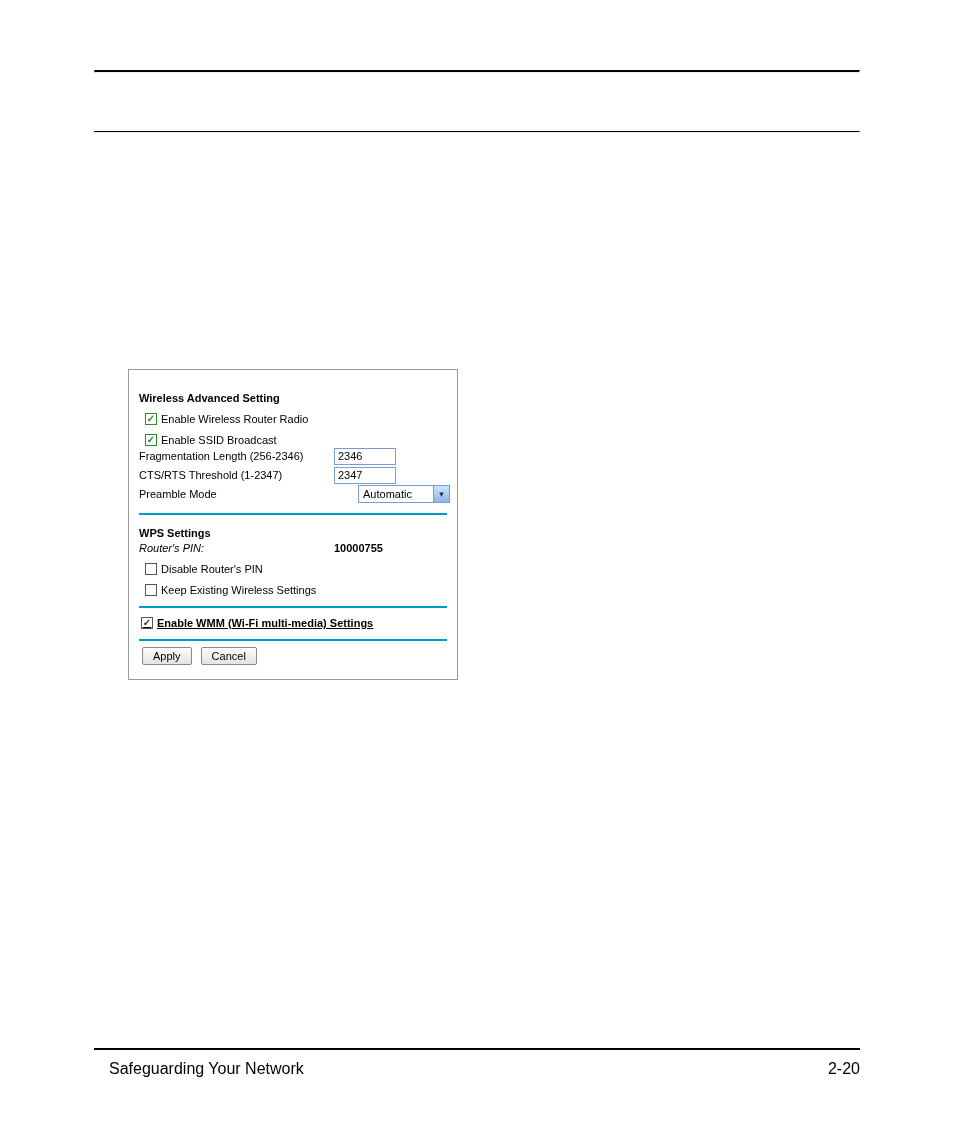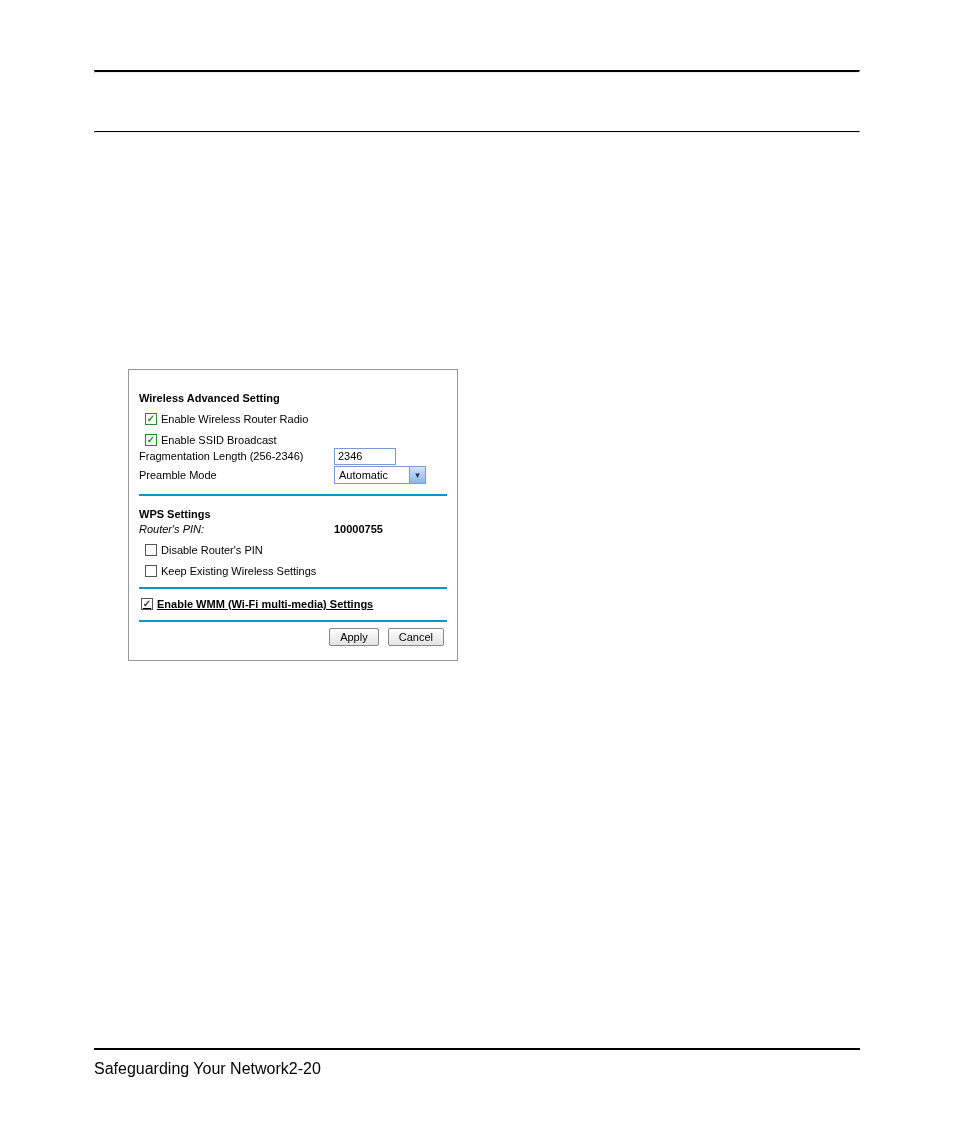--- a/index.html
+++ b/index.html
@@ -85,20 +85,21 @@
   }
   .select {
     display: inline-flex;
     align-items: center;
     border: 1px solid #7a9ccf;
     height: 18px;
     width: 92px;
     font-size: 11px;
     position: relative;
     background: #fff;
+    margin-left: 24px;
   }
   .select .sel-text {
     flex: 1;
     padding: 0 4px;
   }
   .select .sel-btn {
     width: 16px; height: 16px;
     background: linear-gradient(#cfe3ff,#8fb5e8);
     border-left: 1px solid #7a9ccf;
     display: flex; align-items: center; justify-content: center;
@@ -110,37 +111,39 @@
   }
   .btn {
     display: inline-block;
     border: 1px solid #888;
     background: linear-gradient(#fdfdfd,#e3e3e3);
     font-size: 11px;
     padding: 2px 10px;
     border-radius: 2px;
   }
   .btn-row {
-    text-align: right;
+    text-align: left;
   }
   .btn-row .btn { margin: 0 3px; }
   .val-col {
     font-size: 11px;
   }
   .footer {
     position: absolute;
     left: 94px; right: 94px;
     top: 1048px;
   }
   .footer-rule { border-top: 2px solid #000; }
   .footer-text {
     display: flex;
+    justify-content: space-between;
     font-size: 16px;
     padding-top: 10px;
     font-family: Arial, sans-serif;
+    margin-left: 15px;
   }
   .wps-sub {
     display: flex;
     font-size: 11px;
   }
   .wps-sub .lbl { flex: 0 0 195px; font-style: italic; }
 </style>
 </head>
 <body>
 
@@ -158,20 +161,24 @@
     <span>Enable Wireless Router Radio</span>
   </div>
   <div class="cb-row">
     <span class="cb checked"></span>
     <span>Enable SSID Broadcast</span>
   </div>
 
   <div class="row">
     <span class="lbl">Fragmentation Length (256-2346)</span>
     <span class="ctl"><input class="txt" value="2346" style=""></span>
+  </div>
+  <div class="row">
+    <span class="lbl">CTS/RTS Threshold (1-2347)</span>
+    <span class="ctl"><input class="txt" value="2347" style=""></span>
   </div>
   <div class="row">
     <span class="lbl">Preamble Mode</span>
     <span class="ctl">
       <span class="select">
         <span class="sel-text">Automatic</span>
         <span class="sel-btn">▾</span>
       </span>
     </span>
   </div>

